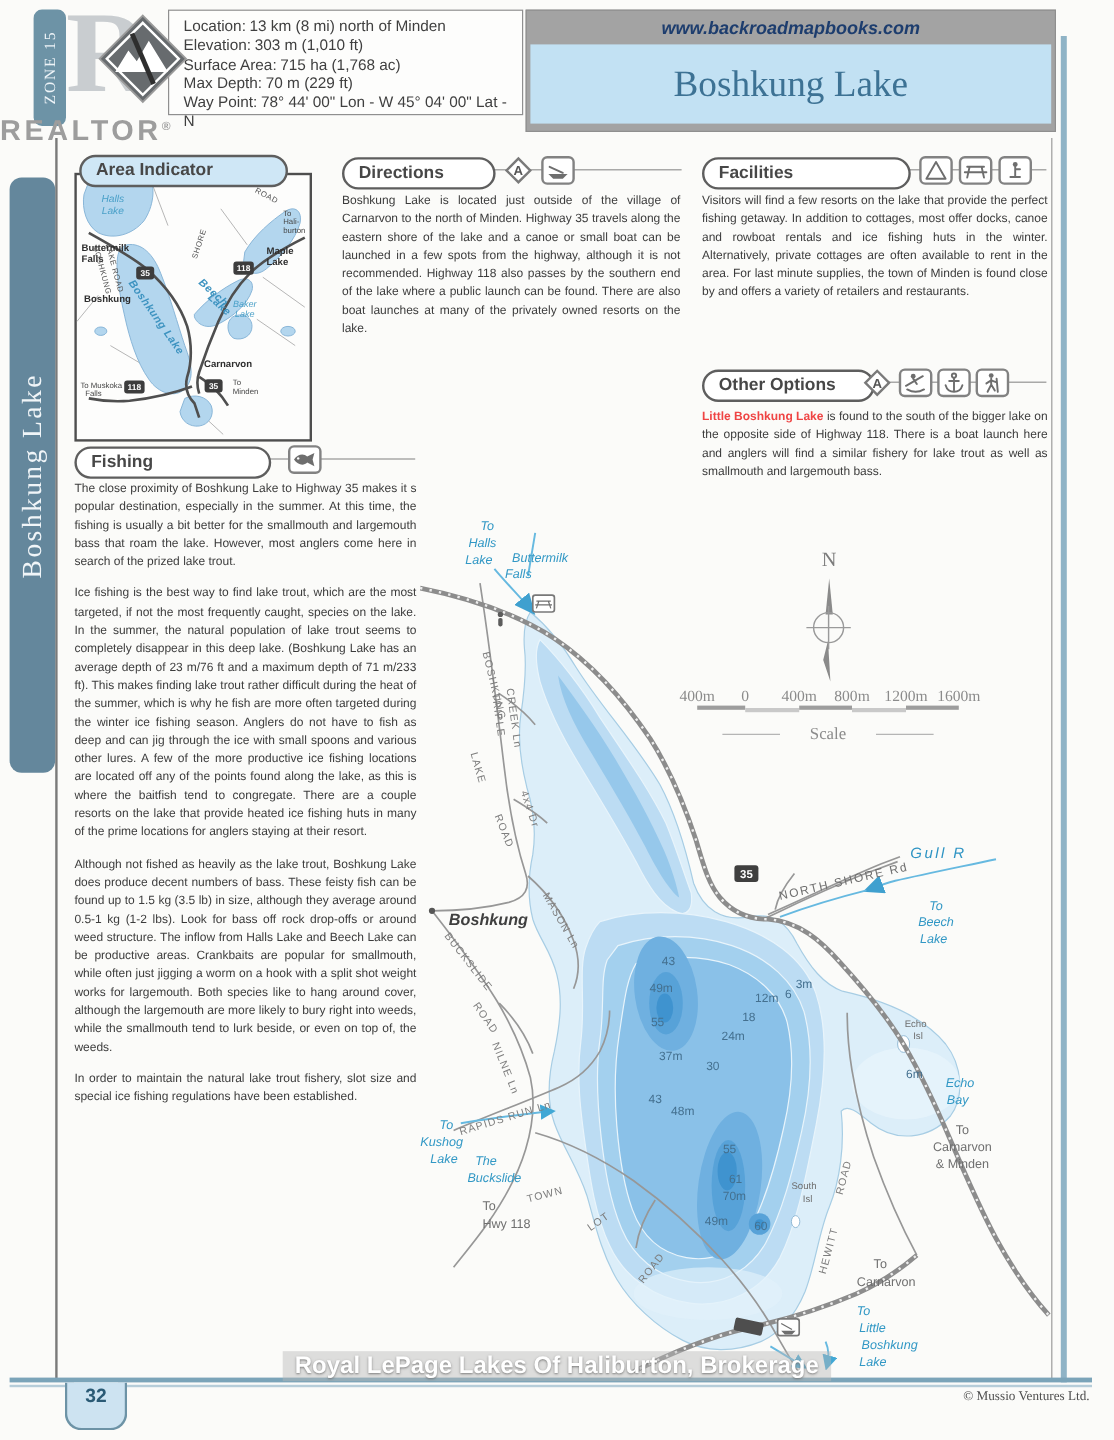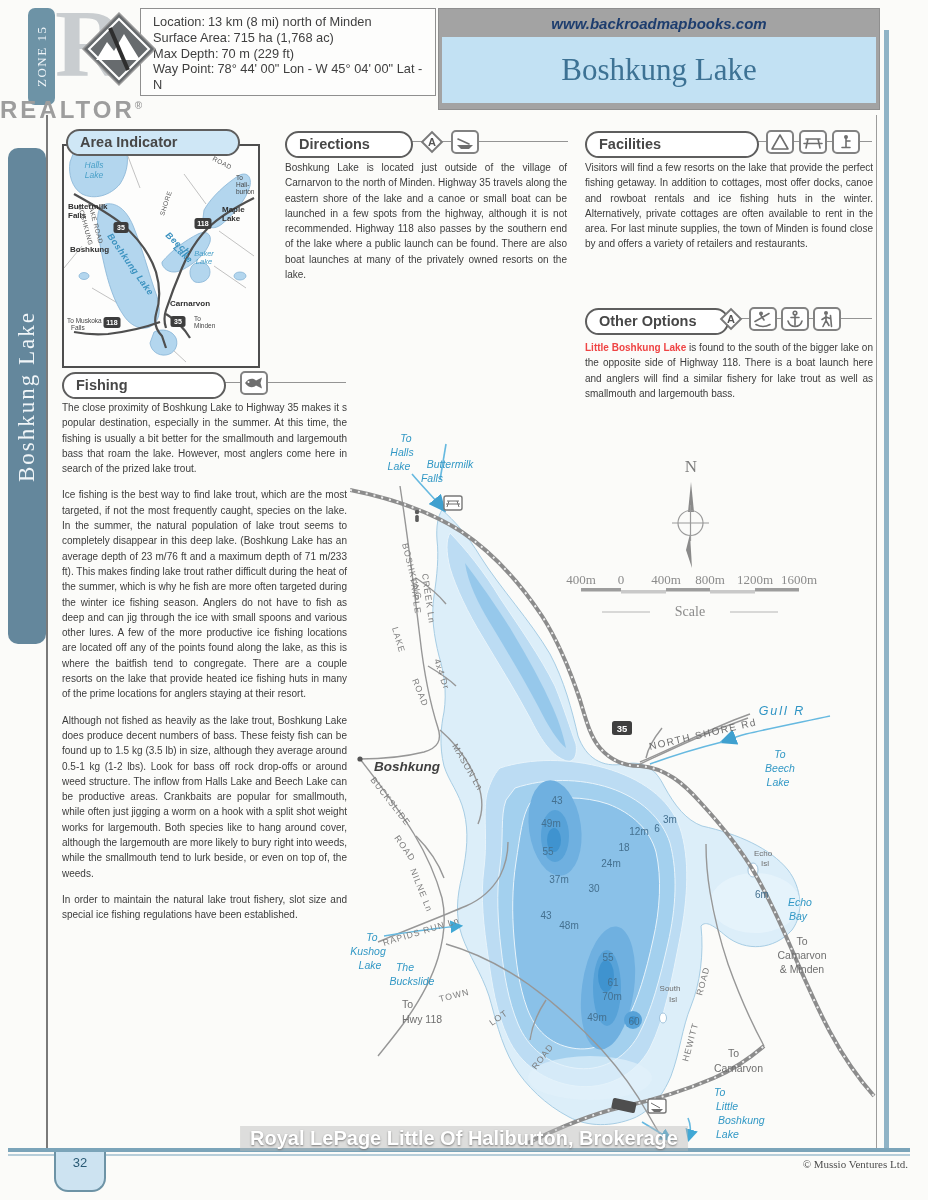--- a/index.html
+++ b/index.html
@@ -30,21 +30,21 @@
   .hline{position:absolute;height:0;border-top:1.5px solid #949494;z-index:1}
   
   .body-txt{position:absolute;font-size:10px;line-height:15.3px;color:#3c3c3c;text-align:justify}
   .body-txt p{margin:0 0 11px}
   .body-txt b{color:#ef4444}
   
   .inset-box{left:62px;top:144px;width:198px;height:224px;border:2.5px solid #4e4e4e;background:#fdfdfc;box-sizing:border-box;z-index:2}
   
   .bot-rule1{left:8px;top:1148px;width:902px;height:4px;background:#7ba4b9}
   .bot-rule2{left:8px;top:1154px;width:902px;height:1.5px;background:#b6cdd9}
-  .page-badge{left:54px;top:1152px;width:52px;height:40px;background:#cde3f1;border:2px solid #6d93a6;border-top:none;border-radius:0 0 14px 14px;display:flex;align-items:flex-start;justify-content:center;font-weight:normal;font-size:13px;color:#2a5a75;padding-top:3px;box-sizing:border-box}
+  .page-badge{left:54px;top:1152px;width:52px;height:40px;background:#cde3f1;border:2px solid #6d93a6;border-top:none;border-radius:0 0 14px 14px;display:flex;align-items:flex-start;justify-content:center;font-weight:bold;font-size:16px;color:#2a5a75;padding-top:3px;box-sizing:border-box}
   .copyright{left:690px;top:1158px;width:218px;text-align:right;font:11px "Liberation Serif",serif;color:#4e4e4e}
   .watermark{left:50%;top:1126px;transform:translateX(-50%);white-space:nowrap;font:bold 20px "Liberation Sans",sans-serif;color:#fff;background:rgba(185,185,185,.45);padding:1px 10px;text-shadow:0 1px 2px rgba(110,110,110,.9);z-index:6}
   
   .ml-blue{font:italic 10.5px "Liberation Sans",sans-serif;fill:#3298c5}
   .ml-blue-lg{font:italic 12.5px "Liberation Sans",sans-serif;fill:#2e94c4;letter-spacing:2px}
   .ml-gray{font:10.5px "Liberation Sans",sans-serif;fill:#6f6f6f}
   .ml-town{font:bold italic 13.5px "Liberation Sans",sans-serif;fill:#3f3f3f}
   .ml-road{font:8.8px "Liberation Sans",sans-serif;fill:#7d7d7d;letter-spacing:1px}
   .ml-road-lg{font:10px "Liberation Sans",sans-serif;fill:#6e6e6e;letter-spacing:1.5px}
   .ml-depth{font:10px "Liberation Sans",sans-serif;fill:#44708f}
@@ -73,20 +73,21 @@
 <svg class="abs logo-diamond" width="78" height="78">
   <polygon points="39,3 75,39 39,75 3,39" fill="#676b6e" stroke="#9a9a9a" stroke-width="1.5"></polygon>
   <polygon points="39,9 69,39 39,69 9,39" fill="none" stroke="#ffffff" stroke-width="2"></polygon>
   <polygon points="16,50 27,32 34,41 44,24 60,50" fill="#ffffff"></polygon>
   <path d="M30,18 L48,60" stroke="#2e2e2e" stroke-width="4" fill="none"></path>
 </svg>
 <div class="abs realtor"><span>REALTOR</span><sup>®</sup></div>
 
 <div class="abs info-box">
   <div class="info-line"><span class="lb">Location:</span><span>13 km (8 mi) north of Minden</span></div>
+  <div class="info-line"><span class="lb">Elevation:</span><span>303 m (1,010 ft)</span></div>
   <div class="info-line"><span class="lb">Surface Area:</span><span>715 ha (1,768 ac)</span></div>
   <div class="info-line"><span class="lb">Max Depth:</span><span>70 m (229 ft)</span></div>
   <div class="info-line"><span class="lb">Way Point:</span><span>78° 44' 00" Lon - W  45° 04' 00" Lat - N</span></div>
 </div>
 
 <div class="abs head-right">
   <div class="website">www.backroadmapbooks.com</div>
   <div class="lake-banner">Boshkung Lake</div>
 </div>
 
@@ -424,17 +425,17 @@
       <text x="316" y="156" class="ml-serif" text-anchor="middle">400m</text>
       <text x="360" y="156" class="ml-serif" text-anchor="middle">800m</text>
       <text x="405" y="156" class="ml-serif" text-anchor="middle">1200m</text>
       <text x="449" y="156" class="ml-serif" text-anchor="middle">1600m</text>
       <text x="340" y="188" class="ml-serif-lg" text-anchor="middle">Scale</text>
       <rect x="262" y="293" width="20" height="14" rx="2.5" class="ml-shield-rect"></rect>
       <text x="272" y="304" class="ml-shield" text-anchor="middle">35</text>
     </g>
 </svg>
 
-<div class="abs watermark">Royal LePage Little Of Haliburton, Brokerage</div>
+<div class="abs watermark">Royal LePage Lakes Of Haliburton, Brokerage</div>
 <div class="abs bot-rule1"></div>
 <div class="abs bot-rule2"></div>
 <div class="abs page-badge">32</div>
 <div class="abs copyright">© Mussio Ventures Ltd.</div>
 
 </body></html>

